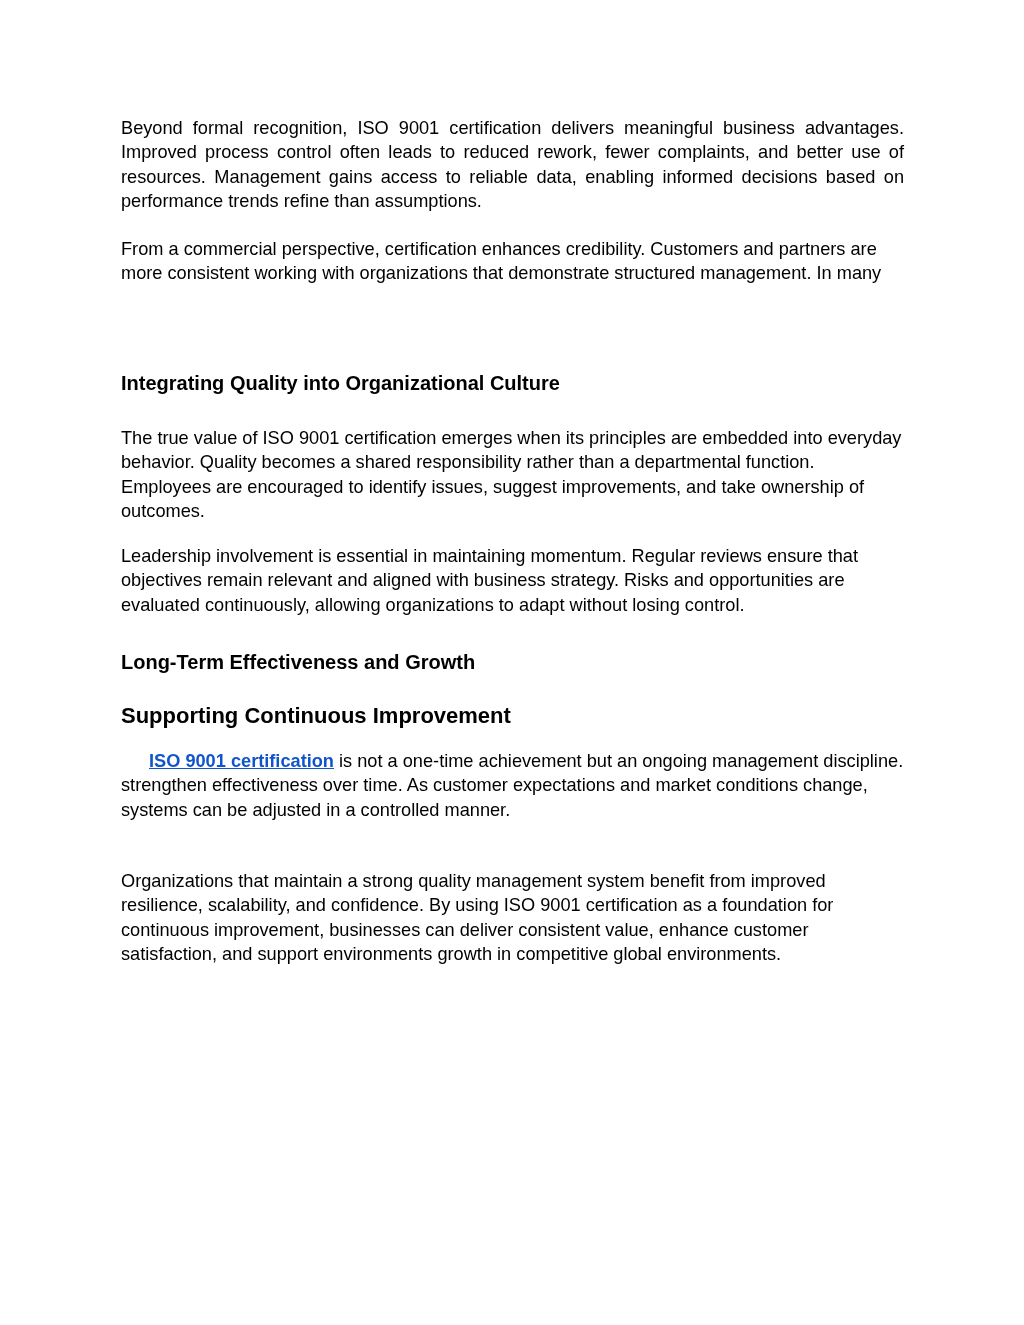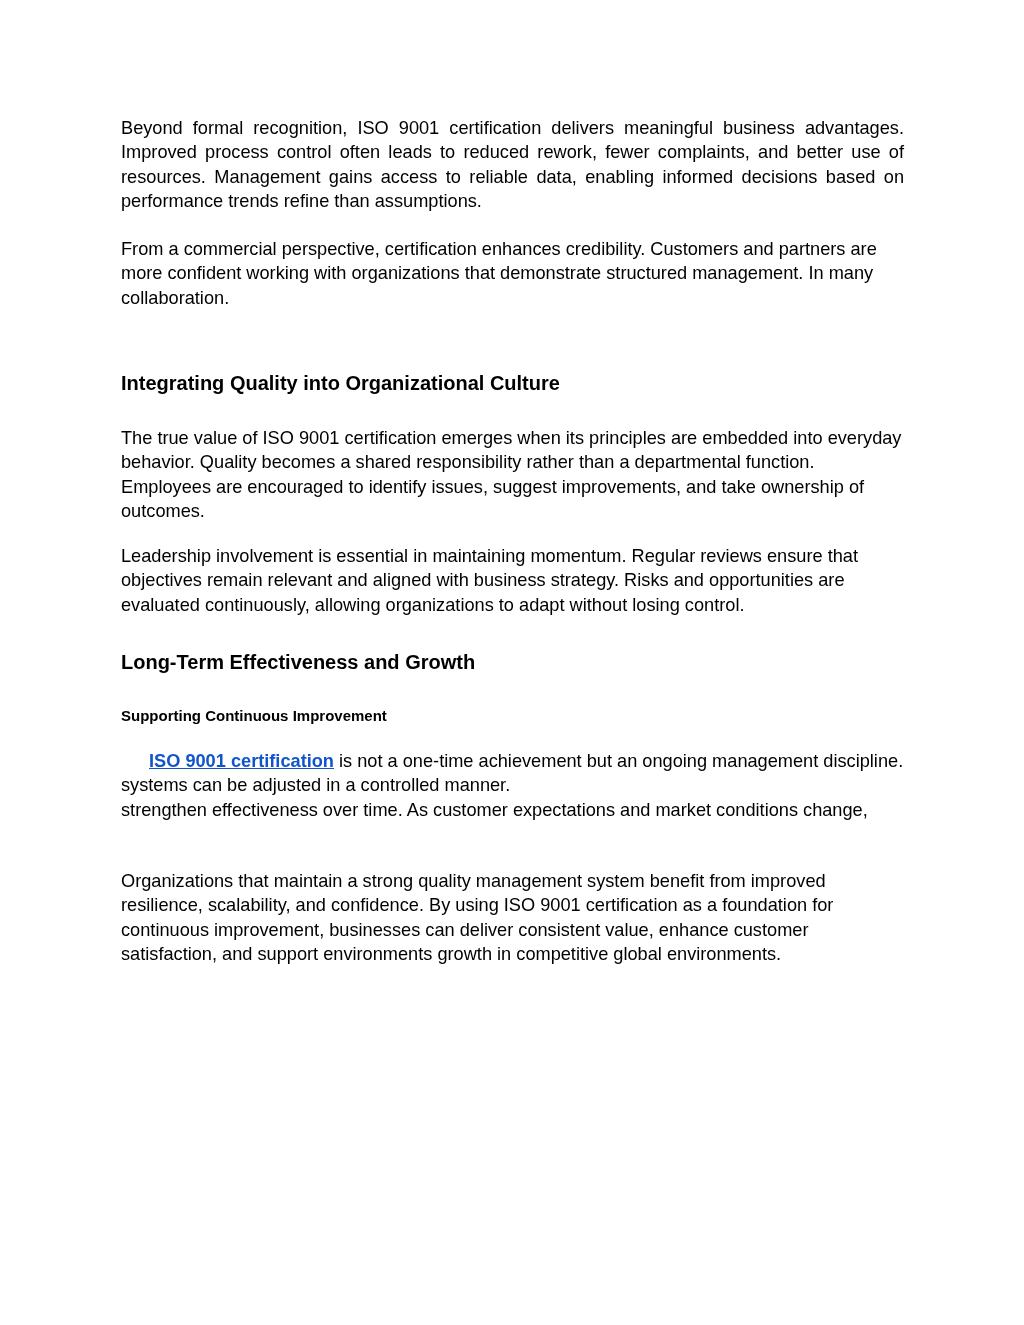--- a/index.html
+++ b/index.html
@@ -36,21 +36,21 @@
   }
   .heading-lg {
     margin: 0;
     font-size: 20px;
     line-height: 34px;
     font-weight: 700;
     white-space: nowrap;
   }
   .heading-sm {
     margin: 0;
-    font-size: 15px;
+    font-size: 22px;
     line-height: 26px;
     font-weight: 700;
     white-space: nowrap;
   }
   .doc-link {
     font-weight: 700;
     text-decoration: underline;
     cursor: pointer;
   }
 </style>
@@ -61,22 +61,21 @@
 
   <div class="block body-para para-justify" style="top:116px;">
     <div class="line">Beyond formal recognition, ISO 9001 certification delivers meaningful business advantages.</div>
     <div class="line">Improved process control often leads to reduced rework, fewer complaints, and better use of</div>
     <div class="line">resources. Management gains access to reliable data, enabling informed decisions based on</div>
     <div class="line last-line">performance trends refine than assumptions.</div>
   </div>
 
   <div class="block body-para" style="top:237px;">
     <div class="line">From a commercial perspective, certification enhances credibility. Customers and partners are</div>
-    <div class="line">more confident working with organizations that demonstrate structured management. In many</div>
-    <div class="line">collaboration.</div>
+    <div class="line">more consistent working with organizations that demonstrate structured management. In many</div>
   </div>
 
   <h1 class="block heading-lg" style="top:366px;">Integrating Quality into Organizational Culture</h1>
 
   <div class="block body-para" style="top:426px;">
     <div class="line">The true value of ISO 9001 certification emerges when its principles are embedded into everyday</div>
     <div class="line">behavior. Quality becomes a shared responsibility rather than a departmental function.</div>
     <div class="line">Employees are encouraged to identify issues, suggest improvements, and take ownership of</div>
     <div class="line">outcomes.</div>
   </div>
@@ -86,22 +85,22 @@
     <div class="line">objectives remain relevant and aligned with business strategy. Risks and opportunities are</div>
     <div class="line">evaluated continuously, allowing organizations to adapt without losing control.</div>
   </div>
 
   <h1 class="block heading-lg" style="top:645px;">Long-Term Effectiveness and Growth</h1>
 
   <h2 class="block heading-sm" style="top:703px;">Supporting Continuous Improvement</h2>
 
   <div class="block body-para" style="top:749px;">
     <div class="line"><a class="doc-link" style="color: rgb(17, 85, 204); margin-left: 28px;">ISO 9001 certification</a><span> is not a one-time achievement but an ongoing management discipline.</span></div>
+    <div class="line">strengthen effectiveness over time. As customer expectations and market conditions change,</div>
     <div class="line">systems can be adjusted in a controlled manner.</div>
-    <div class="line">strengthen effectiveness over time. As customer expectations and market conditions change,</div>
   </div>
 
   <div class="block body-para" style="top:869px;">
     <div class="line">Organizations that maintain a strong quality management system benefit from improved</div>
     <div class="line">resilience, scalability, and confidence. By using ISO 9001 certification as a foundation for</div>
     <div class="line">continuous improvement, businesses can deliver consistent value, enhance customer</div>
     <div class="line">satisfaction, and support environments growth in competitive global environments.</div>
   </div>
 
 </div>

